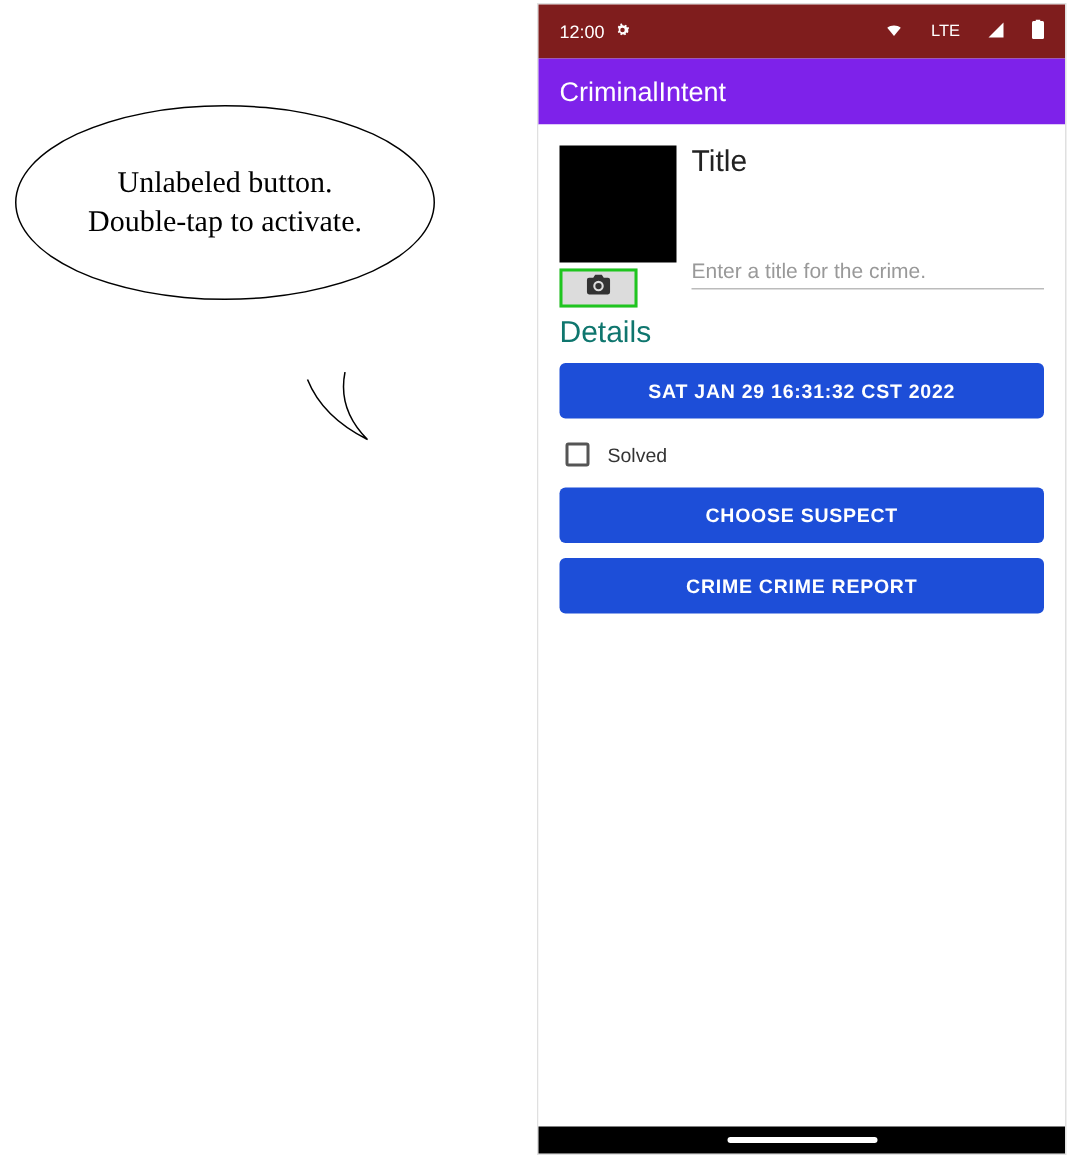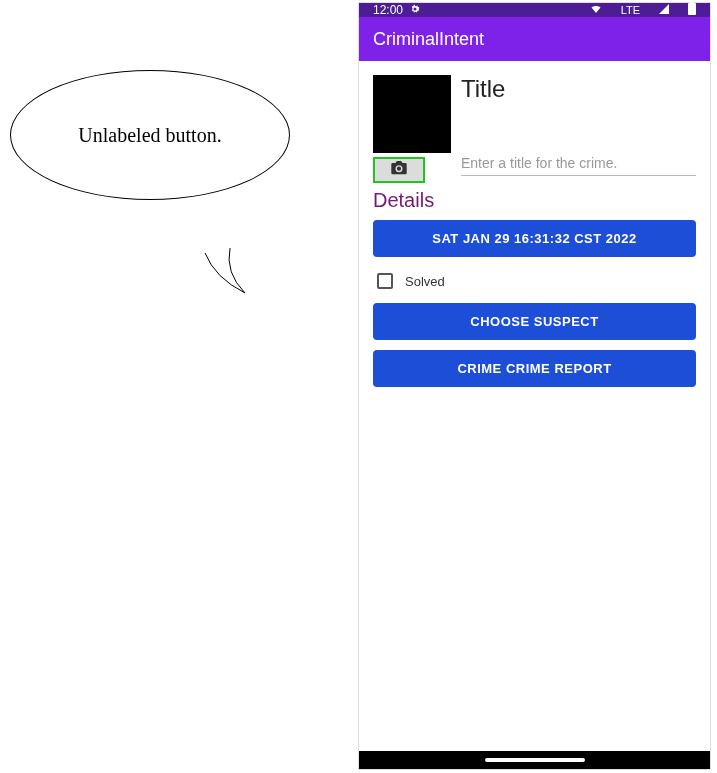--- a/index.html
+++ b/index.html
@@ -45,22 +45,22 @@
       left: 358px;
       top: 2px;
       width: 353px;
       height: 768px;
       border: 1px solid #e0e0e0;
       background: #fff;
       display: flex;
       flex-direction: column;
     }
     .status-bar {
-      height: 14px;
-      background: #4c1d95;
+      height: 36px;
+      background: #7f1d1d;
       color: #fff;
       display: flex;
       align-items: center;
       padding: 0 14px;
       font-size: 12px;
     }
     .status-left { display: flex; align-items: center; gap: 6px; }
     .status-right { margin-left: auto; display: flex; align-items: center; gap: 18px; }
     .app-bar {
       height: 44px;
@@ -97,38 +97,38 @@
       background: #dcdcdc;
       border: 2px solid #1fc51f;
       display: flex;
       align-items: center;
       justify-content: center;
     }
     .title-col {
       flex: 1;
     }
     .title-label {
-      font-size: 24px;
+      font-size: 20px;
       color: #222;
       margin-bottom: 6px;
     }
     .title-input {
       width: 100%;
       border: none;
       border-bottom: 1px solid #bbb;
       font-size: 14px;
       padding: 4px 0;
       color: #999;
       background: transparent;
       margin-top: 42px;
     }
     .title-input::placeholder { color: #999; }
     .details-label {
       font-size: 20px;
-      color: #701a75;
+      color: #0f766e;
       margin-top: 6px;
       margin-bottom: 8px;
     }
     .btn {
       width: 100%;
       background: #1d4ed8;
       color: #fff;
       border: none;
       padding: 11px 0;
       font-size: 13px;
@@ -166,20 +166,21 @@
       border-radius: 2px;
     }
   </style>
 </head>
 <body>
 
 <div class="callout">
   <div class="bubble">
     <div>
       <div>Unlabeled button.</div>
+      <div>Double-tap to activate.</div>
     </div>
   </div>
   <div class="tail">
     <svg viewBox="0 0 60 50">
       <path d="M 5 5 Q 15 30 45 45 Q 25 25 30 0" fill="#fff" stroke="#000" stroke-width="1"></path>
     </svg>
   </div>
 </div>
 
 <div class="phone">

